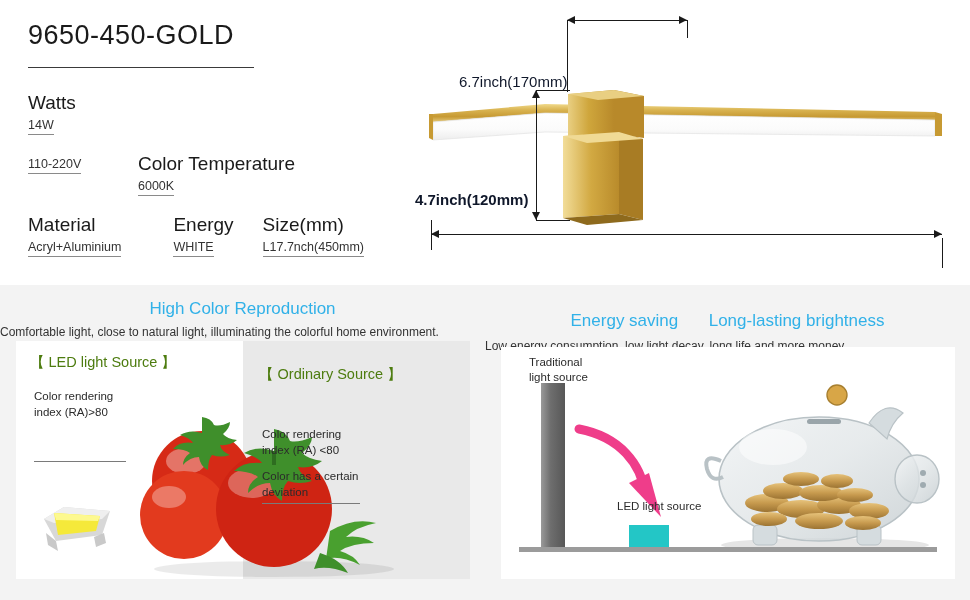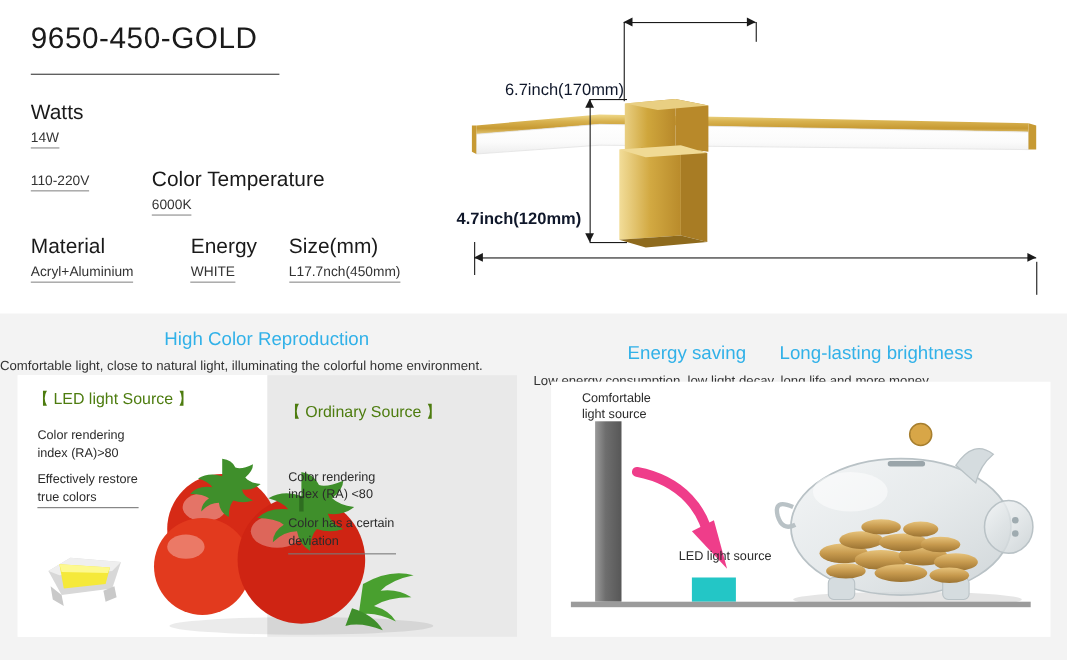--- a/index.html
+++ b/index.html
@@ -334,22 +334,20 @@
 
         <path d="M206 128 q24 -14 46 -8 q-20 4 -30 14 q16 -2 28 6 q-22 0 -34 8 q14 4 20 14 q-20 -10 -34 -6 z" fill="#49a02f"></path>
         <path d="M196 150 q20 6 28 20 q-20 -8 -34 -4 z" fill="#3f8f2b"></path>
 
         <path d="M78 30 q-12 -4 -22 2 q10 3 13 8 q-13 -2 -20 6 q12 0 17 4 q-7 5 -7 12 q7 -8 16 -8 q1 9 9 13 q0 -10 4 -15 q9 3 18 0 q-9 -4 -10 -10 q10 1 17 -5 q-10 -1 -14 -6 q7 -6 7 -12 q-10 5 -16 3 q-3 -7 -12 -8 z" fill="#3f8f2b"></path>
       </svg>
 
       <div class="cmp-title" style="left:14px;">【 LED light Source 】</div>
       <div class="cmp-body" style="left:18px; top:48px;">Color rendering
 index (RA)&gt;80</div>
-      <div class="cmp-body" style="left:18px; top:88px;">Effectively restore
-true colors</div>
       <div class="underline-short" style="left:18px; top:120px; width:92px;"></div>
 
       <svg style="position:absolute; left:20px; top:148px;" width="82" height="66" viewBox="0 0 82 66">
         <polygon points="8,30 28,18 74,22 66,46 20,52" fill="#d8d8d8"></polygon>
         <polygon points="8,30 28,18 74,22 66,30 18,34" fill="#efefef"></polygon>
         <polygon points="18,24 64,27 60,42 22,46" fill="#f5e93a"></polygon>
         <polygon points="18,24 64,27 62,32 20,31" fill="#fdf98f"></polygon>
         <polygon points="10,44 20,52 22,62 12,56" fill="#c9c9c9"></polygon>
         <polygon points="58,48 68,44 70,54 60,58" fill="#c9c9c9"></polygon>
       </svg>
@@ -424,18 +422,18 @@
 
       <svg id="pink-arrow" width="96" height="100" viewBox="0 0 96 100">
         <path d="M10 8 C52 16, 72 44, 76 72" stroke="#ef3d8a" stroke-width="9" fill="none" stroke-linecap="round"></path>
         <polygon points="60,62 92,96 80,52" fill="#ef3d8a"></polygon>
       </svg>
 
       <div id="bar-trad"></div>
       <div id="bar-led"></div>
       <div id="chart-base"></div>
 
-      <div class="chart-label" style="left:28px; top:8px;">Comfortable
+      <div class="chart-label" style="left:28px; top:8px;">Traditional
 light source</div>
       <div class="chart-label" style="left:116px; top:152px;">LED light source</div>
     </div>
   </div>
 </div>
 
 </body></html>

